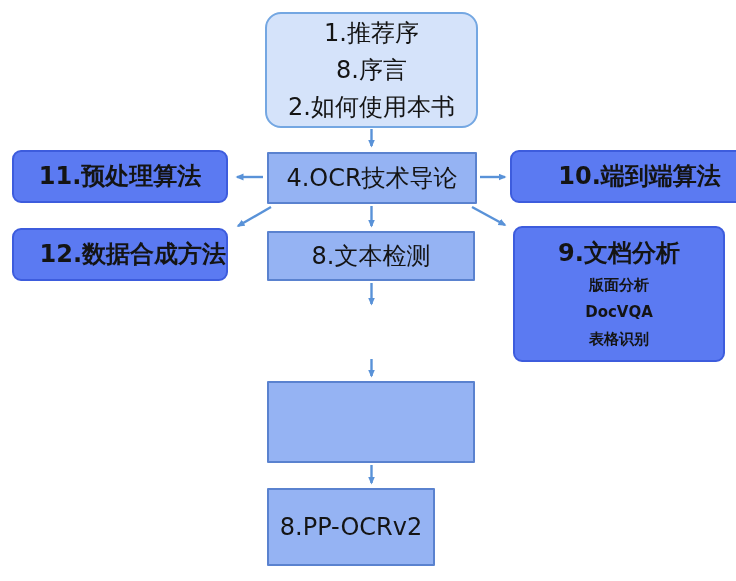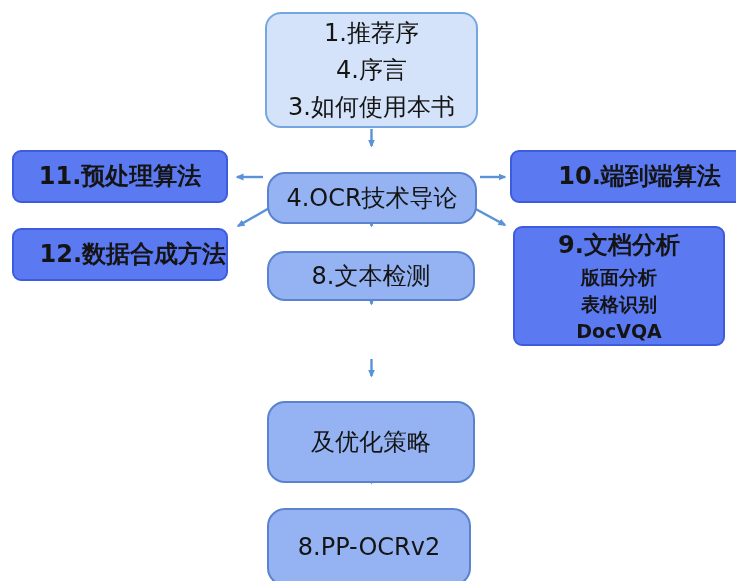--- a/index.html
+++ b/index.html
@@ -31,43 +31,42 @@
     color: var(--text, #141414);
   }
   .node.light {
     background: var(--intro-fill, #d5e3fa);
     border: 2px solid var(--intro-border, #74a7e2);
     border-radius: 16px;
   }
   .node.chain {
     background: var(--chain-fill, #95b3f3);
     border: 2px solid var(--chain-border, #5a82cf);
-    border-radius: 18px;
-    margin-top: 20px;
+    border-radius: 1px;
   }
   .node.side {
     background: var(--side-fill, #5b7af2);
     border: 2px solid var(--side-border, #3d5cdd);
     border-radius: 9px;
     font-weight: bold;
   }
   .t24 { font-size: 24px; line-height: 37px; white-space: nowrap; }
-  .t17 { font-size: 19px; line-height: 27px; white-space: nowrap; }
+  .t17 { font-size: 15px; line-height: 27px; white-space: nowrap; }
 
   
   #node-intro { left: 265px; top: 12px;  width: 213px; height: 116px; }
   #node-ch11  { left: 12px;  top: 150px; width: 216px; height: 53px;  }
   #node-ch4   { left: 267px; top: 152px; width: 210px; height: 52px;  }
   #node-ch10  { left: 510px; top: 150px; width: 259px; height: 53px;  }
   #node-ch12  { left: 12px;  top: 228px; width: 216px; height: 53px; align-items: flex-end;  }
   #node-ch5   { left: 267px; top: 231px; width: 208px; height: 50px;  }
-  #node-ch9   { left: 513px; top: 226px; width: 212px; height: 120px; }
+  #node-ch9   { left: 513px; top: 226px; width: 212px; height: 136px; }
   #node-ch6   { left: 267px; top: 308px; width: 208px; height: 49px;  }
   #node-ch7   { left: 267px; top: 381px; width: 208px; height: 82px;  }
-  #node-ch8   { left: 267px; top: 488px; width: 204px; height: 78px;  }
+  #node-ch8   { left: 267px; top: 488px; width: 168px; height: 78px;  }
 </style>
 </head>
 <body>
 
 <div class="canvas">
 
   <svg class="arrows" viewBox="0 0 736 581">
     <defs>
       <marker id="ah" markerWidth="9" markerHeight="8" refX="6.5" refY="3.5" orient="auto" markerUnits="userSpaceOnUse">
         <path d="M0,0 L8,3.5 L0,7 Z" fill="#5992d8" style="fill: var(--arrow, #5992d8)"></path>
@@ -79,22 +78,22 @@
     <line x1="271" y1="207" x2="238" y2="226" marker-end="url(#ah)"></line>
     <line x1="472" y1="207" x2="505" y2="225" marker-end="url(#ah)"></line>
     <line x1="371.5" y1="206" x2="371.5" y2="226" marker-end="url(#ah)"></line>
     <line x1="371.5" y1="283" x2="371.5" y2="304" marker-end="url(#ah)"></line>
     <line x1="371.5" y1="359" x2="371.5" y2="376" marker-end="url(#ah)"></line>
     <line x1="371.5" y1="465" x2="371.5" y2="483" marker-end="url(#ah)"></line>
   </svg>
 
   <div class="node light" id="node-intro">
     <div class="t24">1.推荐序</div>
-    <div class="t24">4.序言</div>
-    <div class="t24">3.如何使用本书</div>
+    <div class="t24">8.序言</div>
+    <div class="t24">2.如何使用本书</div>
   </div>
 
   <div class="node side" id="node-ch11">
     <div class="t24">11.预处理算法</div>
   </div>
 
   <div class="node chain" id="node-ch4">
     <div class="t24">4.OCR技术导论</div>
   </div>
 
@@ -106,26 +105,25 @@
     <div class="t24">12.数据合成方法</div>
   </div>
 
   <div class="node chain" id="node-ch5">
     <div class="t24">8.文本检测</div>
   </div>
 
   <div class="node side" id="node-ch9">
     <div class="t24">9.文档分析</div>
     <div class="t17">版面分析</div>
+    <div class="t17">DocVQA</div>
     <div class="t17">表格识别</div>
-    <div class="t17">DocVQA</div>
   </div>
 
 
   <div class="node chain" id="node-ch7">
-    <div class="t24">及优化策略</div>
   </div>
 
   <div class="node chain" id="node-ch8">
     <div class="t24">8.PP-OCRv2</div>
   </div>
 
 </div>
 
 </body></html>

